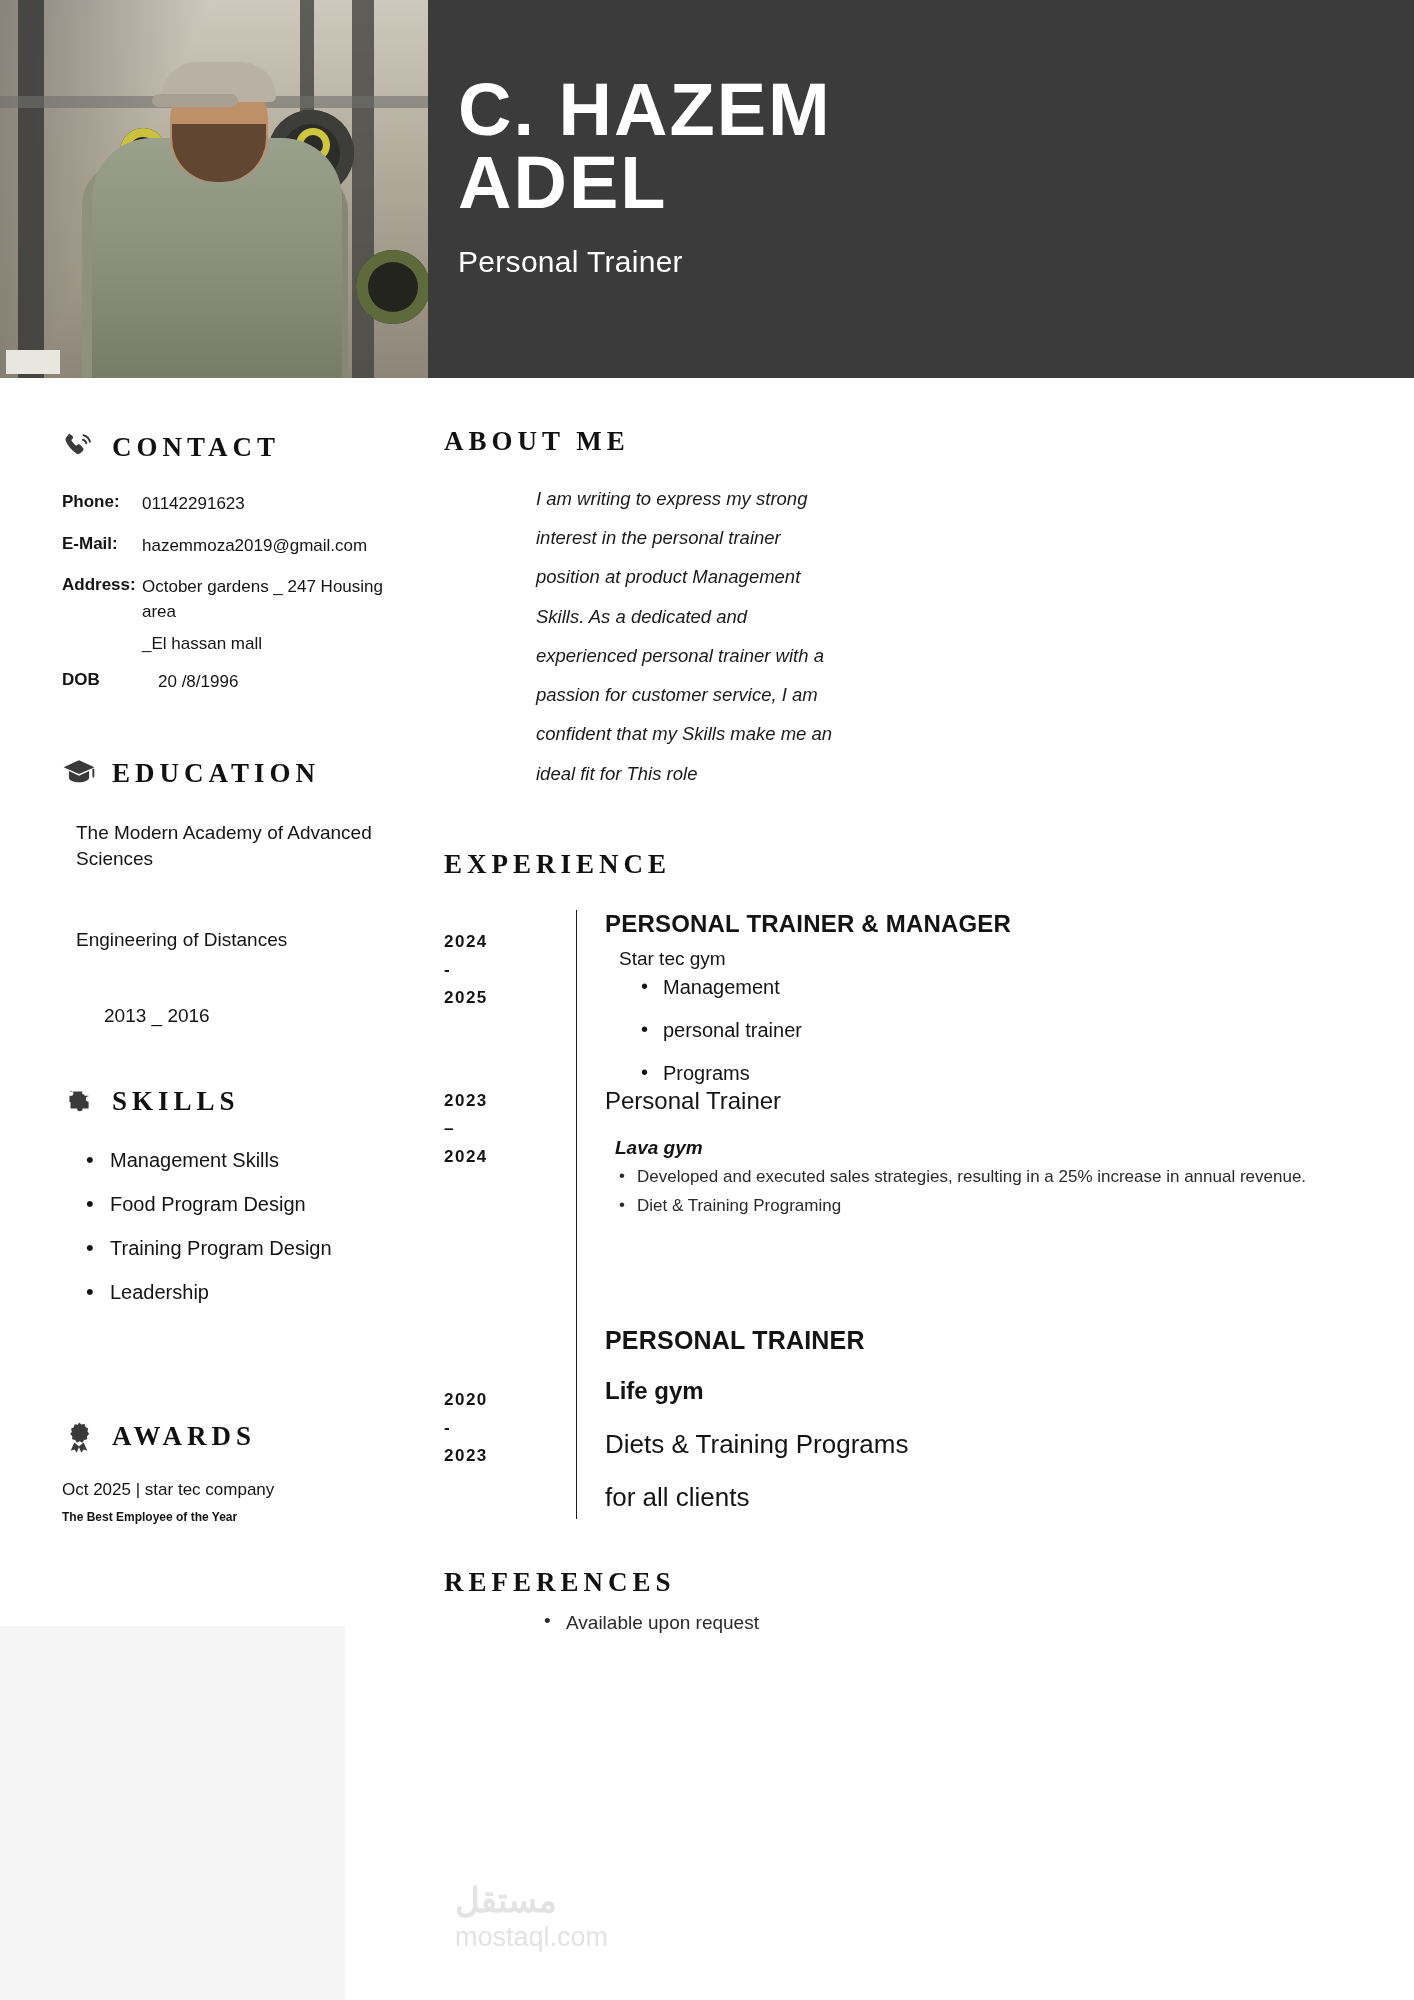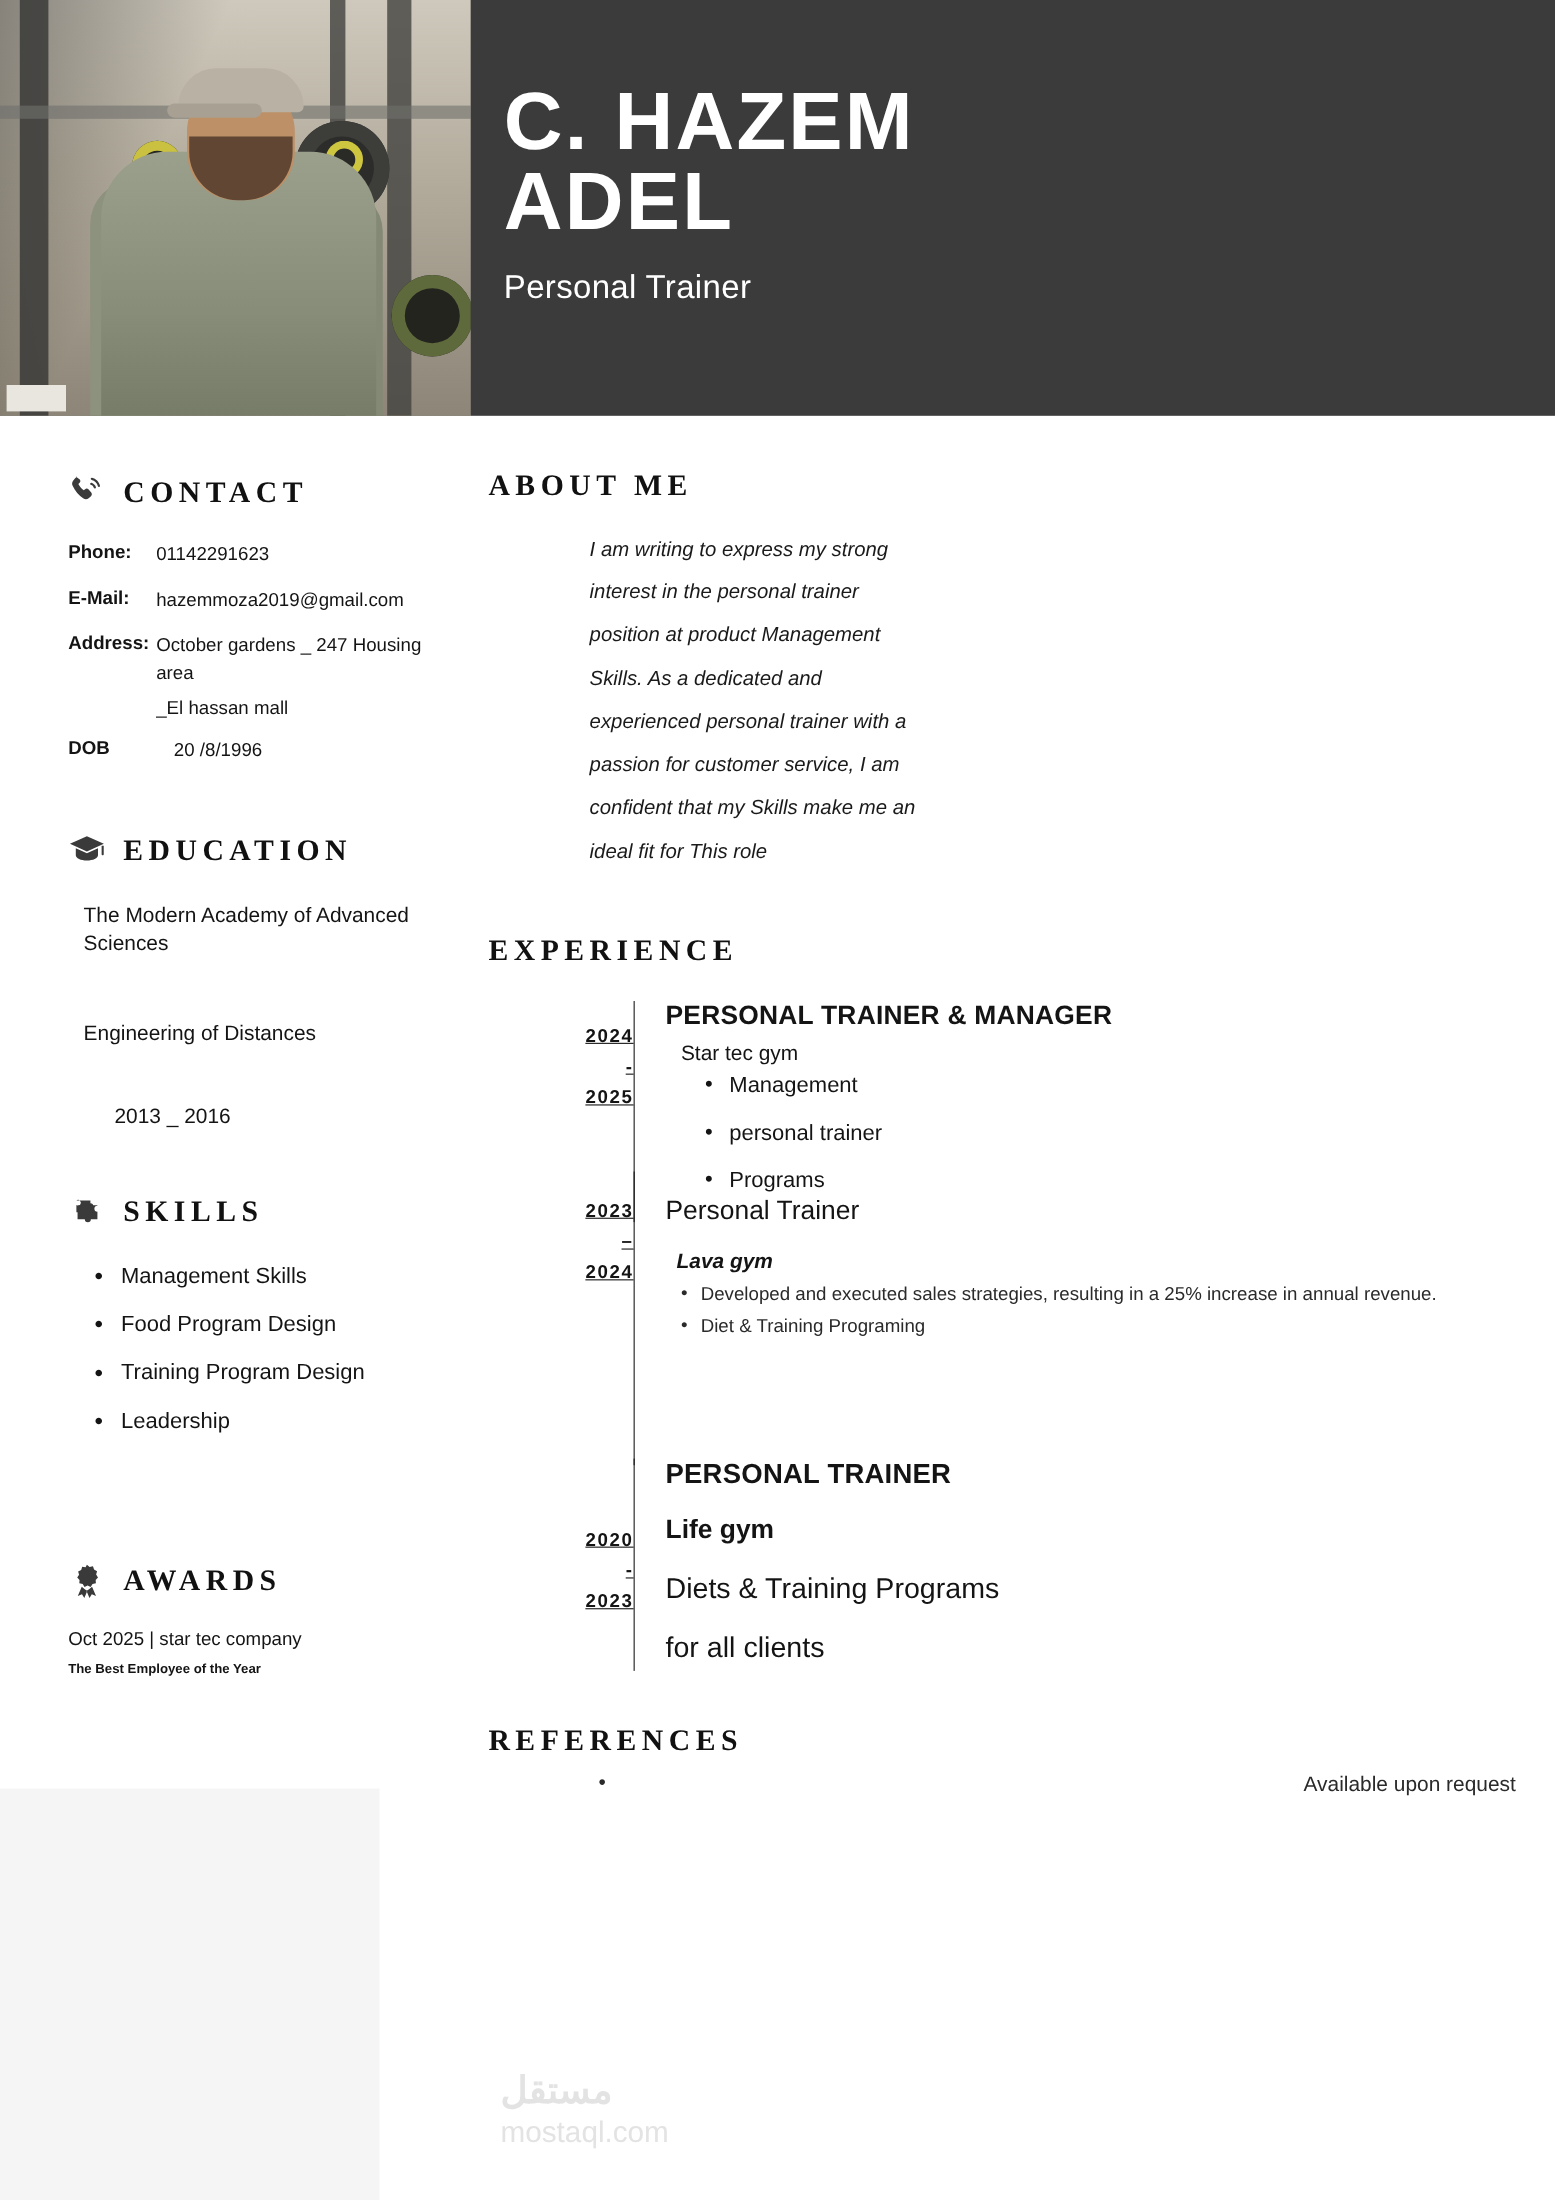--- a/index.html
+++ b/index.html
@@ -115,43 +115,42 @@
   .about-text {
     margin-top:22px; padding-left:92px;
     font-style:italic; font-size:18.5px; line-height:2.12; color:#1a1a1a;
     max-width:400px;
   }
 
   .exp-head { margin-top:56px; }
   .exp-wrap { margin-top:30px; position:relative; }
   .exp-row { display:flex; position:relative; }
   .exp-dates {
-    width:132px; flex:0 0 132px; text-align:right;
+    width:132px; flex:0 0 132px; text-align:left;
     font-size:17px; font-weight:bold; letter-spacing:1.5px; line-height:1.65;
     padding-top:18px;
-    text-decoration:underline;
   }
   .exp-dates .dash { font-weight:bold; }
   .exp-body { flex:1; border-left:1.5px solid #1b1b1b; padding-left:28px; padding-bottom:6px; }
   .job-title { font-size:24px; font-weight:bold; letter-spacing:.2px; }
   .job-title.big { font-size:25px; }
   .job-company { font-size:19px; margin-top:10px; padding-left:14px; }
   .job-company.bolditalic { font-weight:bold; font-style:italic; font-size:19px; padding-left:10px; margin-top:22px; }
   .job-company.bold { font-weight:bold; font-size:24px; margin-top:22px; padding-left:0; }
   .job-plain { font-size:24px; margin-top:22px; }
   .job-sub { font-size:26px; margin-top:4px; }
   .job-bullets { list-style:none; margin-top:6px; padding-left:36px; }
   .job-bullets li { font-size:20px; margin-bottom:20px; position:relative; padding-left:22px; }
   .job-bullets li:before { content:"\2022"; position:absolute; left:0; top:-1px; }
   .job-bullets.tight li { font-size:17px; margin-bottom:5px; line-height:1.4; color:#2a2a2a; padding-left:18px; }
   .job-bullets.tight { padding-left:14px; }
 
   .refs-head { margin-top:48px; }
   .refs-list { list-style:none; margin-top:14px; padding-left:100px; }
-  .refs-list li { font-size:19px; position:relative; padding-left:22px; color:#2a2a2a;text-align:right; }
+  .refs-list li { font-size:19px; position:relative; padding-left:22px; color:#2a2a2a; }
   .refs-list li:before { content:"\2022"; position:absolute; left:0; top:-2px; }
 
   
   .watermark {
     position:absolute; left:455px; top:1880px; width:230px;
     text-align:left; color:#e3e3e3; z-index:5; pointer-events:none;
   }
   .watermark .wm-ar { font-size:34px; font-weight:bold; letter-spacing:1px; }
   .watermark .wm-en { font-size:27px; margin-top:2px; }
 </style>

